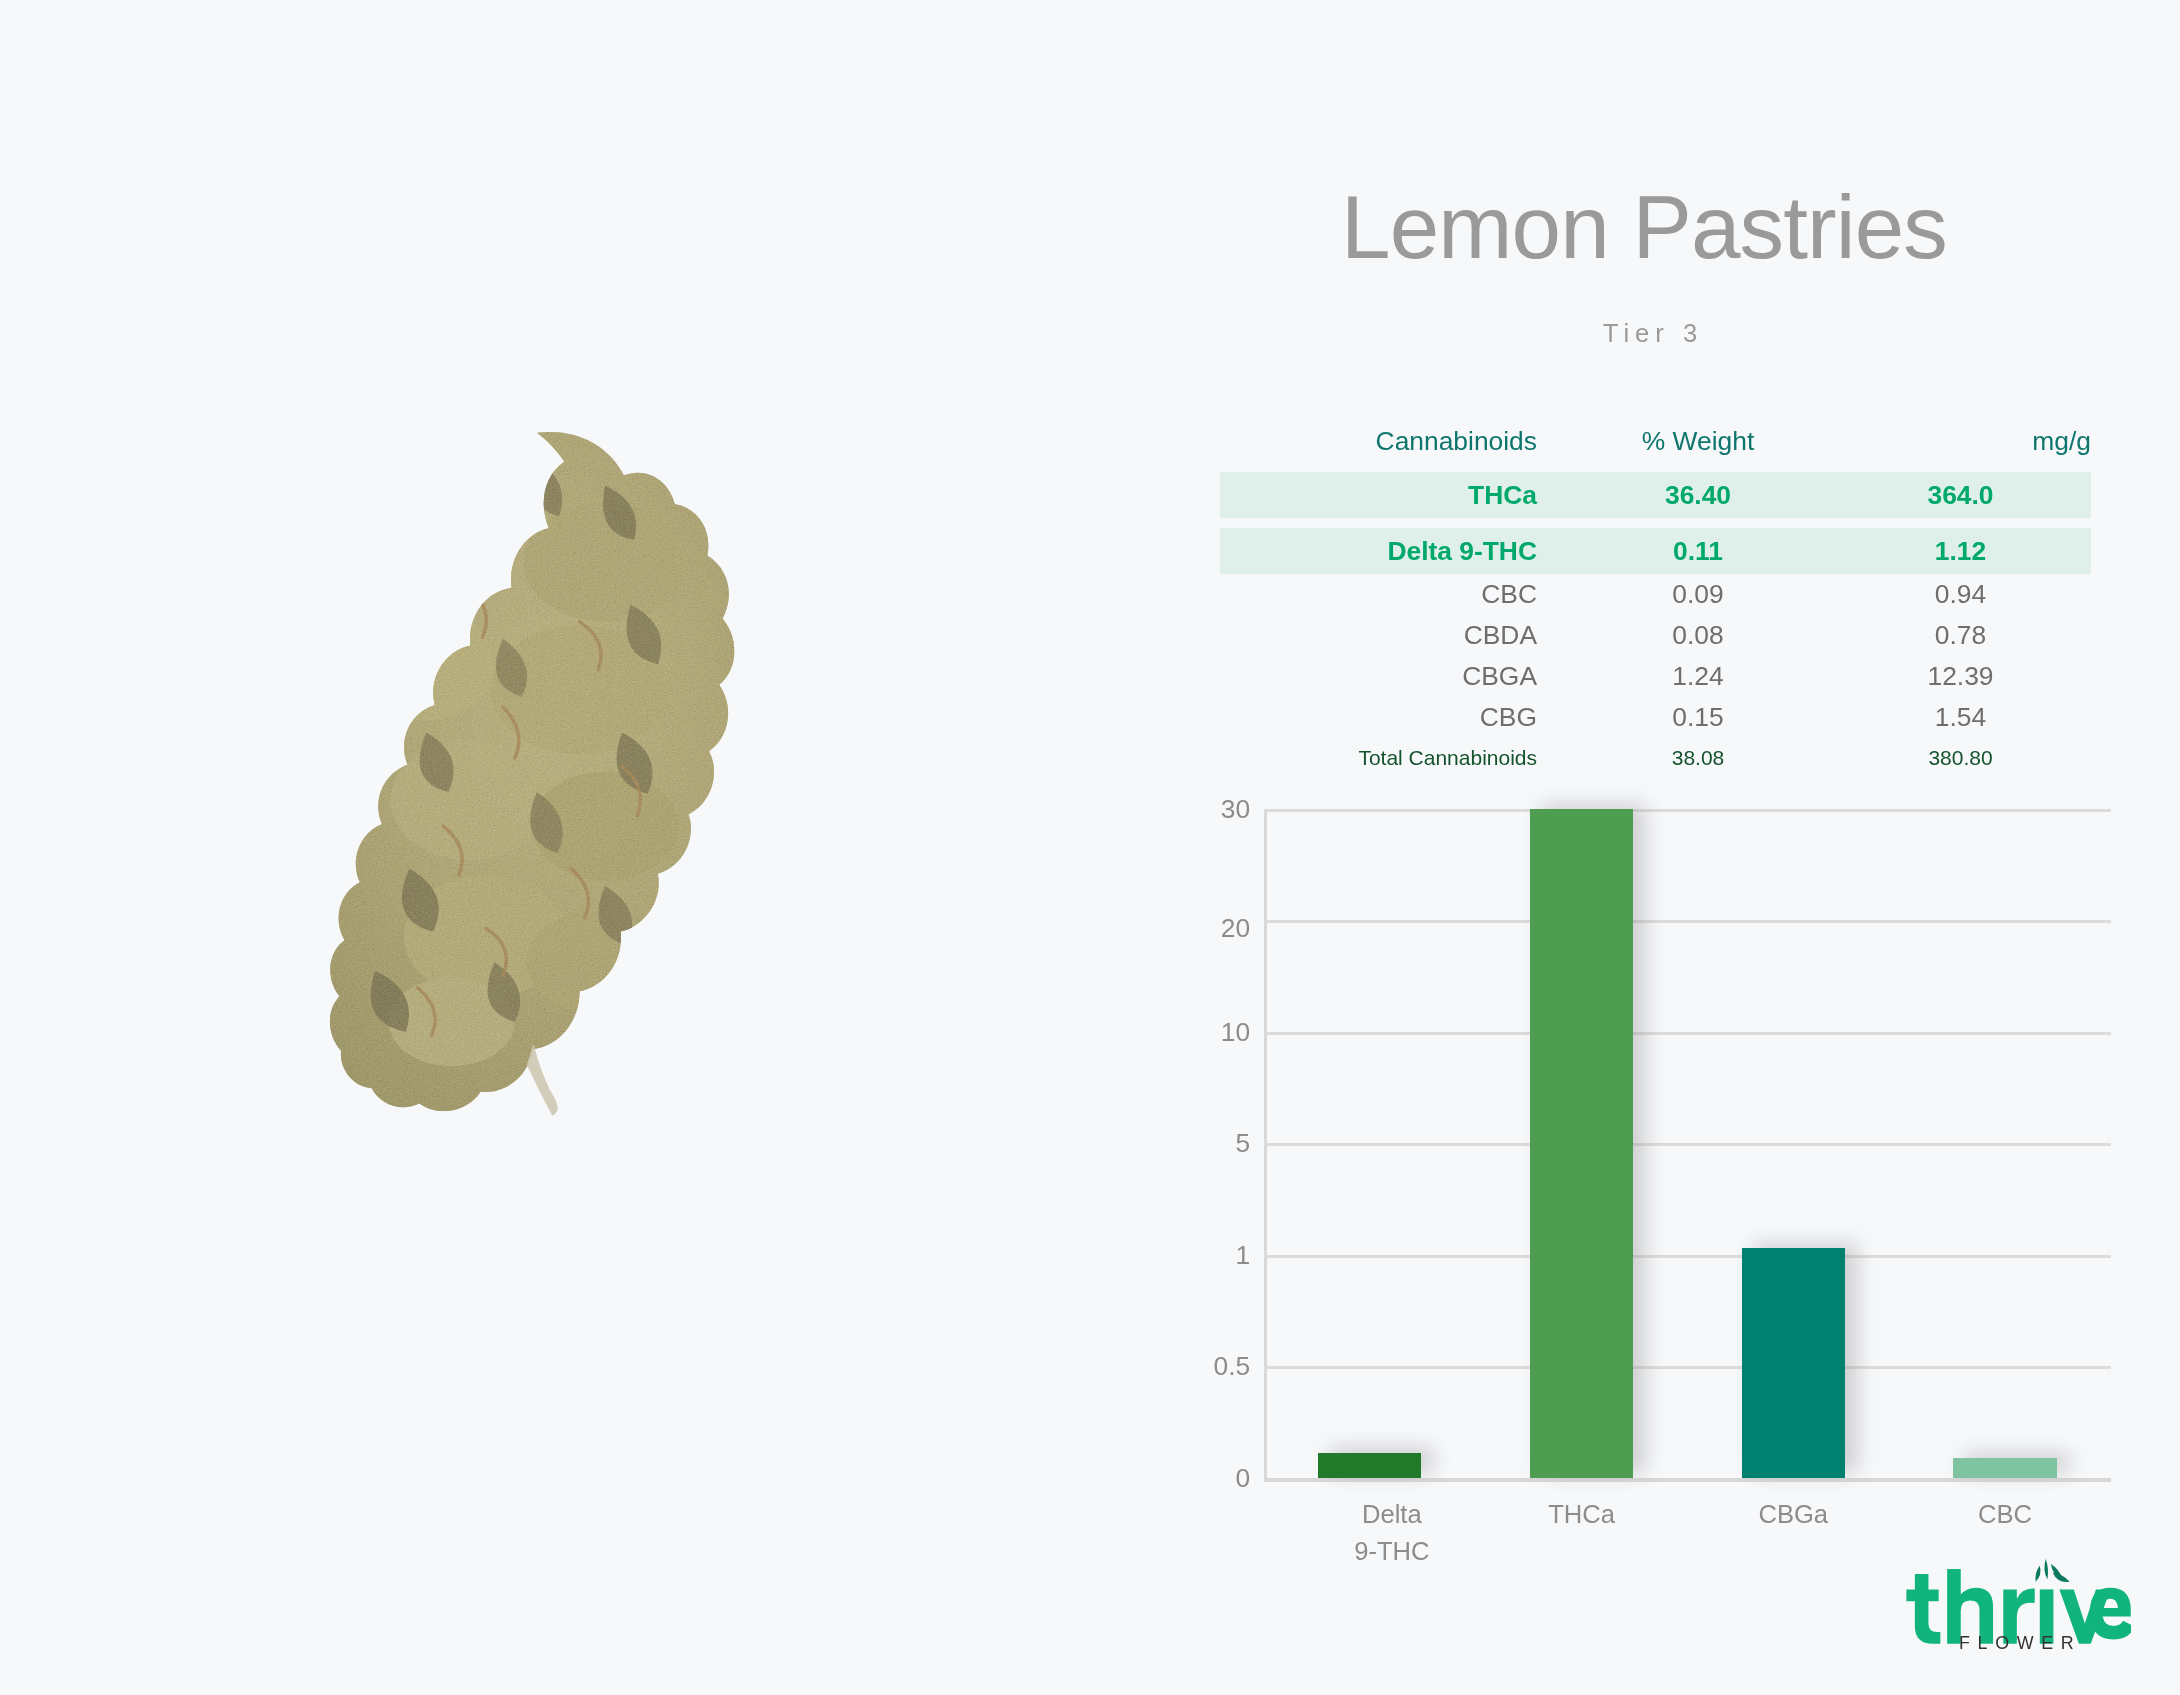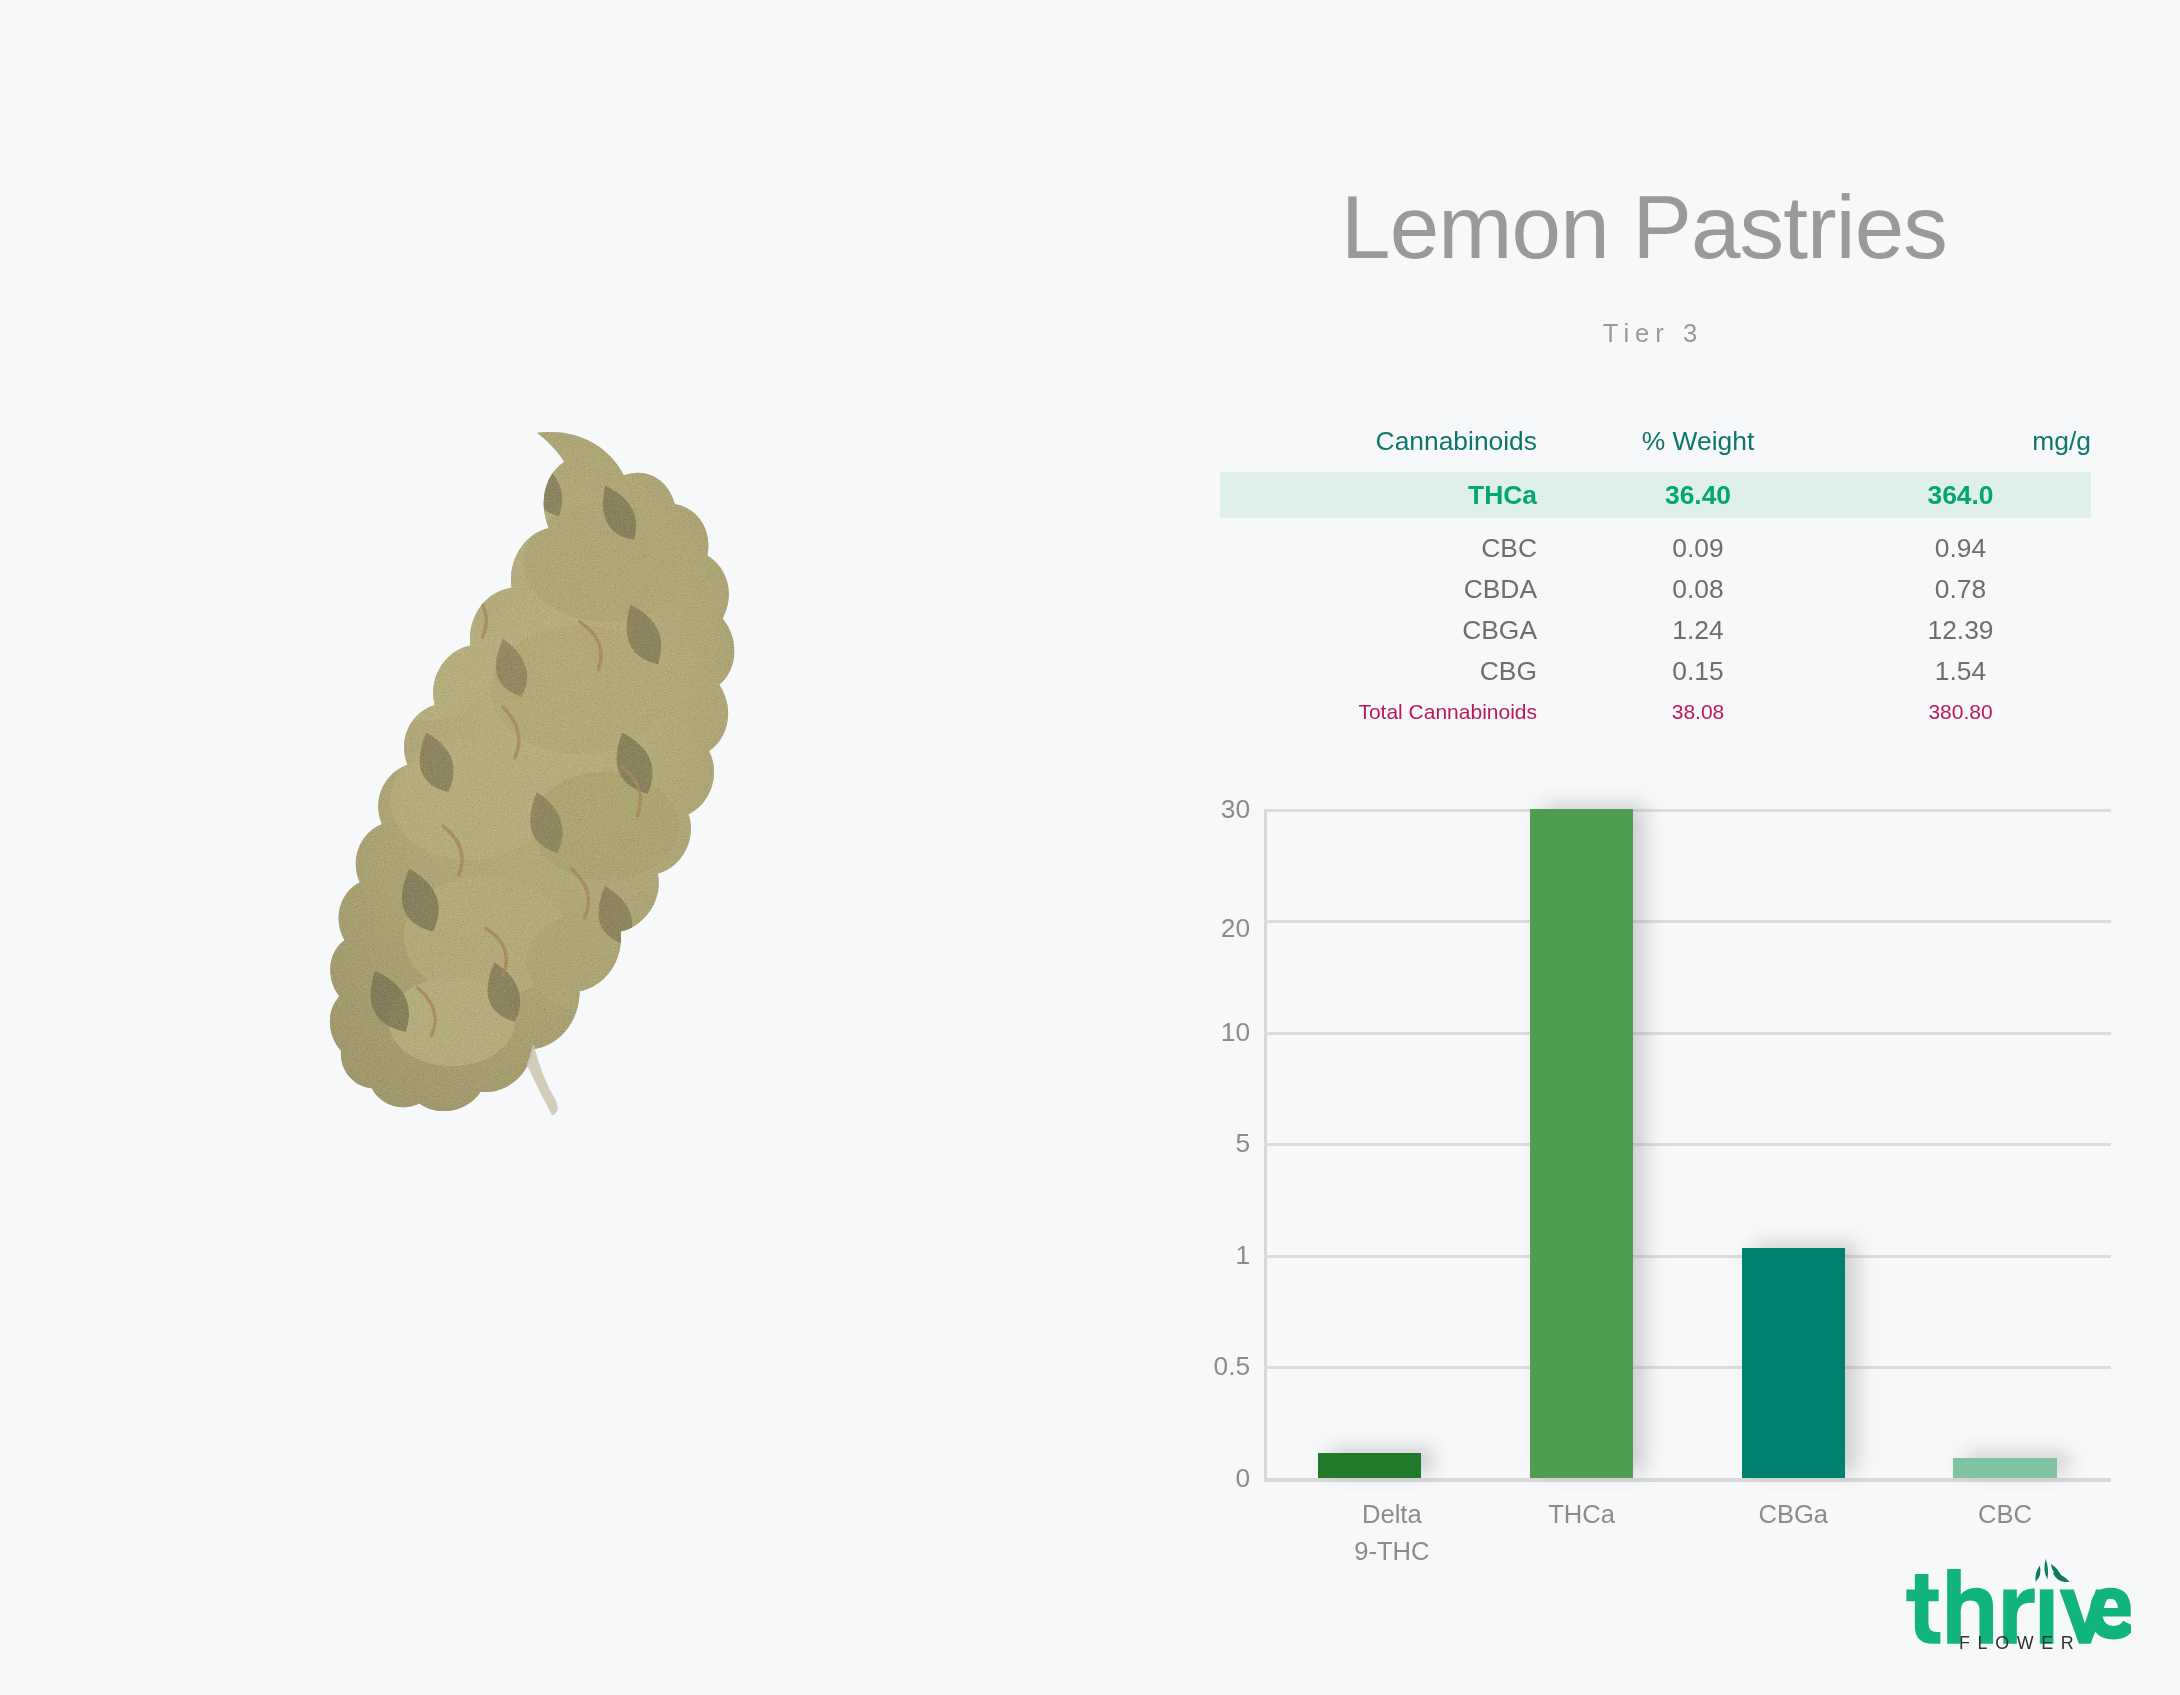--- a/index.html
+++ b/index.html
@@ -61,21 +61,21 @@
   .cann-table td.t-pct  { text-align:center; }
   .cann-table td.t-mg   { text-align:center; }
 
   tr.hl td {
     background:#dff0ea;
     color:#00a86b;
     font-weight:700;
     height:46px; line-height:46px;
   }
   tr.spacer td { height:10.2px; line-height:10.2px; background:transparent; padding:0; }
-  tr.total td { font-size:21px; color:#be185d; height:39px; line-height:39px;margin-top:8px; }
+  tr.total td { font-size:21px; color:#14532d; height:39px; line-height:39px;margin-top:8px; }
 
   
   .chart {
     position:absolute; left:0px; top:809px; width:954px; height:767px;
   }
   .y-labels { position:absolute; left:0; top:0; width:90px; height:673px; }
   .y-label {
     position:absolute; right:6.8px;
     font-size:26.4px; color:#8c8c8c; line-height:1;
     transform:translateY(-50%);
@@ -224,20 +224,25 @@
       </thead>
       <tbody>
         <tr class="hl">
           <td class="t-name">THCa</td>
           <td class="t-pct">36.40</td>
           <td class="t-mg">364.0</td>
         </tr>
         <tr class="spacer">
             <td colspan="3"></td>
           </tr>
+        <tr class="hl">
+          <td class="t-name">Delta 9-THC</td>
+          <td class="t-pct">0.11</td>
+          <td class="t-mg">1.12</td>
+        </tr>
         <tr>
           <td class="t-name">CBC</td>
           <td class="t-pct">0.09</td>
           <td class="t-mg">0.94</td>
         </tr>
         <tr>
           <td class="t-name">CBDA</td>
           <td class="t-pct">0.08</td>
           <td class="t-mg">0.78</td>
         </tr>

